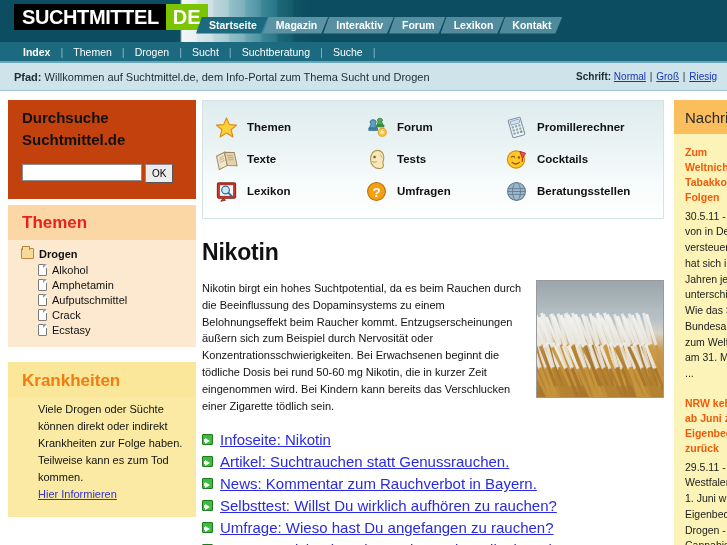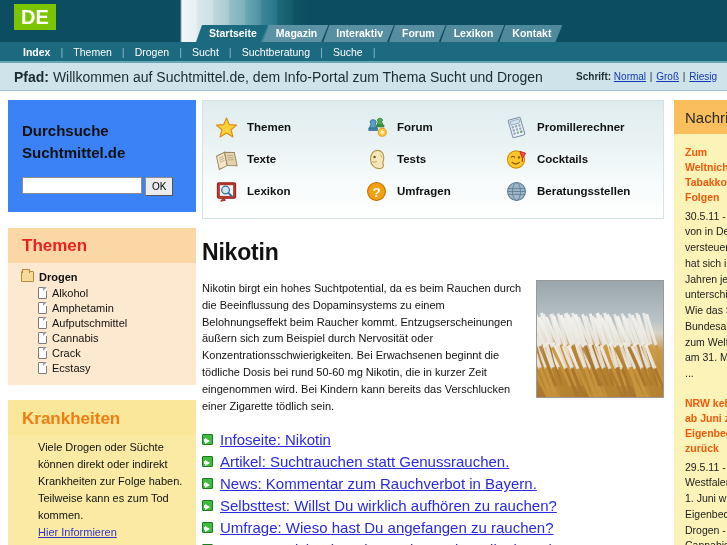--- a/index.html
+++ b/index.html
@@ -59,21 +59,21 @@
     padding: 2px 7px;
     display: flex; align-items: center;
   }
 
   
   #tabs {
     position: absolute;
     left: 196px; bottom: 0;
     height: 34px;
     display: flex;
-    align-items: flex-end;
+    align-items: center;
     z-index: 6;
   }
   .tab {
     position: relative;
     height: 17px;
     line-height: 17px;
     padding: 0 11px 0 13px;
     margin-right: -5px;
     font-size: 10.5px;
     color: #ffffff;
@@ -118,43 +118,43 @@
   
   #pathbar {
     height: 28px;
     background: #cfe3ea;
     display: flex;
     align-items: center;
     justify-content: space-between;
     padding: 0 10px 0 14px;
     border-bottom: 1px solid #9dc2cf;
   }
-  #pathbar-left { font-size: 14px; color:#1b2b30; }
+  #pathbar-left { font-size: 11px; color:#1b2b30; }
   #pathbar-left b { font-weight: bold; }
   #pathbar-right { font-size: 10px; color:#1b2b30; white-space:nowrap; }
   #pathbar-right b { font-weight:bold; }
   #pathbar-right a { color:#1437b8; text-decoration: underline; cursor:pointer;margin-top:44px; }
   #pathbar-right .bar { color:#1b2b30; padding:0 1px; }
 
   
   #layout {
     display: flex;
     align-items: flex-start;
     padding-top: 9px;
     height: 446px;
   }
   #col-left { width: 196px; flex: 0 0 196px; padding-left: 8px; }
   #col-main { flex: 1 1 auto; padding: 0 10px 0 6px; }
   #col-right { width: 152px; flex: 0 0 152px; padding-right: 8px;}
 
   
   #searchbox {
-    background: #3b82f6;
-    padding: 20px 14px 16px 14px;
-    margin-bottom: 16px;
+    background: #c2410c;
+    padding: 7px 14px 16px 14px;
+    margin-bottom: 6px;
   }
   #searchbox .title {
     font-size: 15px;
     font-weight: bold;
     color: #111;
     line-height: 1.45;
     margin-bottom: 13px;
   }
   #search-row { display: flex; align-items: stretch; }
   #search-input {
@@ -333,20 +333,21 @@
     font-size: 10.5px; color: #1b1b1b; line-height: 1.5;
   }
 </style>
 </head>
 <body>
 
 <div id="header">
   <div id="header-stripes"></div>
 
   <div id="logo">
+    <div id="logo-main">SUCHTMITTEL</div>
     <div id="logo-de">DE</div>
   </div>
 
   <div id="tabs">
       <div class="tab active">Startseite</div>
       <div class="tab">Magazin</div>
       <div class="tab">Interaktiv</div>
       <div class="tab">Forum</div>
       <div class="tab">Lexikon</div>
       <div class="tab">Kontakt</div>
@@ -407,24 +408,20 @@
               <span class="ico-doc"></span>
               <span>Alkohol</span>
             </div>
             <div class="tree-child">
               <span class="ico-doc"></span>
               <span>Amphetamin</span>
             </div>
             <div class="tree-child">
               <span class="ico-doc"></span>
               <span>Aufputschmittel</span>
-            </div>
-            <div class="tree-child">
-              <span class="ico-doc"></span>
-              <span>Cannabis</span>
             </div>
             <div class="tree-child">
               <span class="ico-doc"></span>
               <span>Crack</span>
             </div>
             <div class="tree-child">
               <span class="ico-doc"></span>
               <span>Ecstasy</span>
             </div>
           </div>

